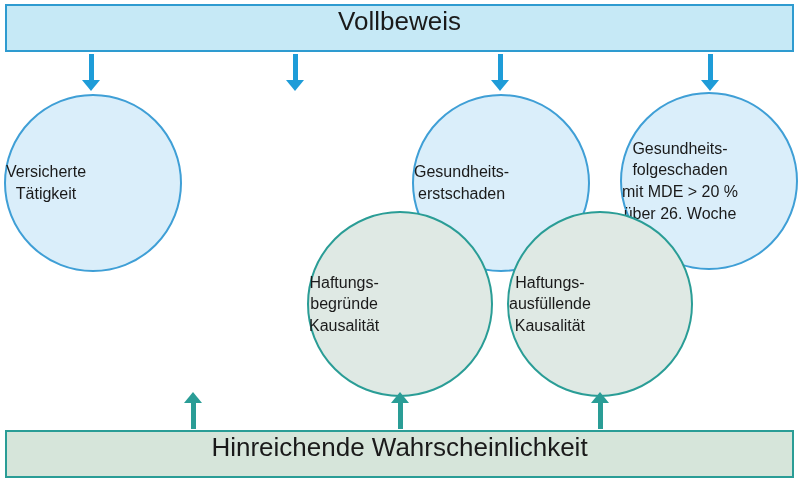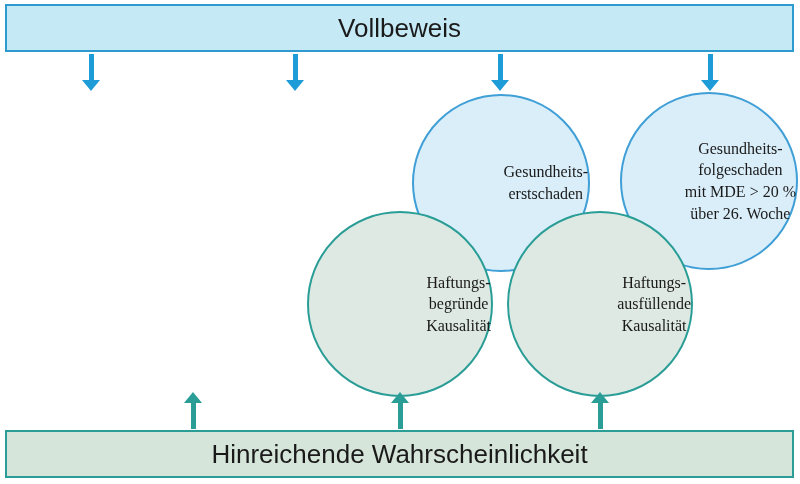--- a/index.html
+++ b/index.html
@@ -13,21 +13,20 @@
   }
   .stage {
     position: relative;
     width: 800px;
     height: 484px;
   }
   .banner {
     position: absolute;
     box-sizing: border-box;
     display: flex;
-    align-items: center;
     justify-content: center;
     text-align: center;
     font-size: 26px;
     color: #1a1a1a;
   }
   .banner.top {
     left: 5px; top: 4px;
     width: 789px; height: 48px;
     background: #c6e9f6;
     border: 2px solid #2e9bd0;
@@ -37,27 +36,26 @@
     width: 789px; height: 48px;
     background: #d6e5da;
     border: 2px solid #2a9d96;
   }
   .circle {
     position: absolute;
     box-sizing: border-box;
     border-radius: 50%;
     display: flex;
     align-items: center;
-    justify-content: flex-end;
+    justify-content: flex-start;
     text-align: center;
     font-size: 16px;
     line-height: 1.35;
     color: #1a1a1a;
     white-space: pre-line;
-    font-family: Liberation Serif, serif;
   }
   .circle.blue {
     width: 178px; height: 178px;
     background: #daeefa;
     border: 2px solid #3f9fd6;
     z-index: 1;
   }
   .circle.green {
     width: 186px; height: 186px;
     background: #dfe9e4;
@@ -110,20 +108,24 @@
   </div>
   <div class="arrow down" style="left:491px; top:54px;">
     <div class="shaft"></div>
     <div class="head"></div>
   </div>
   <div class="arrow down" style="left:701px; top:54px;">
     <div class="shaft"></div>
     <div class="head"></div>
   </div>
 
+  <div class="circle blue" style="left:4px; top:94px;">
+    <span>Versicherte
+Tätigkeit</span>
+  </div>
   <div class="circle blue" style="left:412px; top:94px;">
     <span>Gesundheits-
 erstschaden</span>
   </div>
   <div class="circle blue" style="left:620px; top:92px;">
     <span>Gesundheits-
 folgeschaden
 mit MDE &gt; 20 %
 über 26. Woche</span>
   </div>

